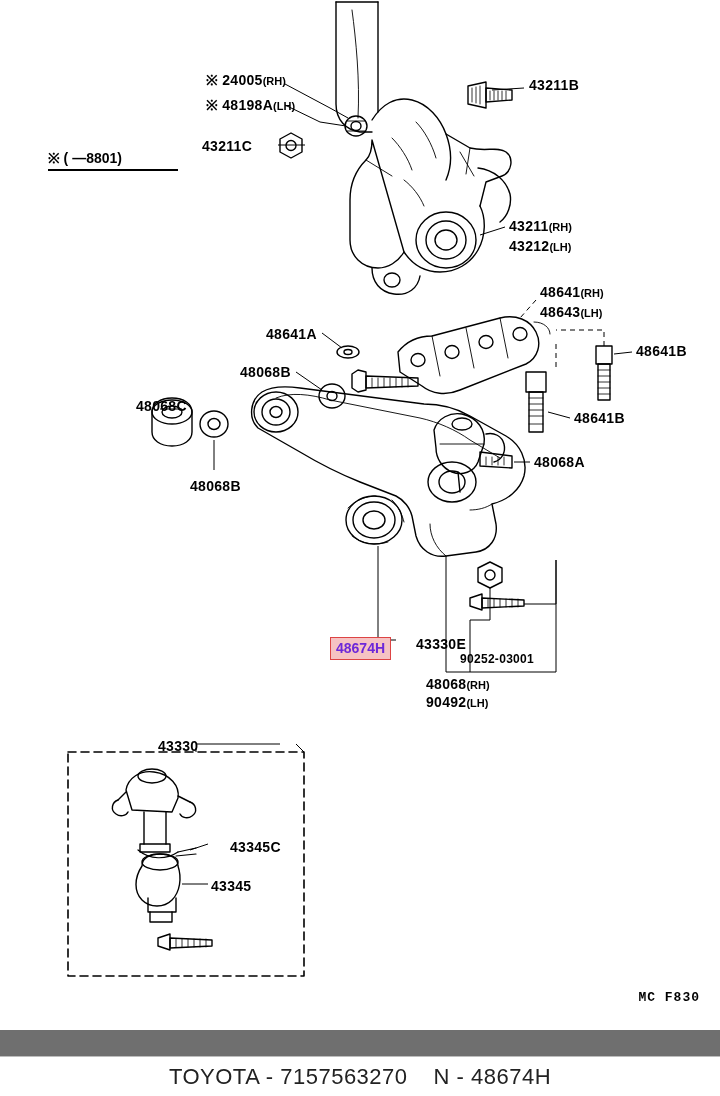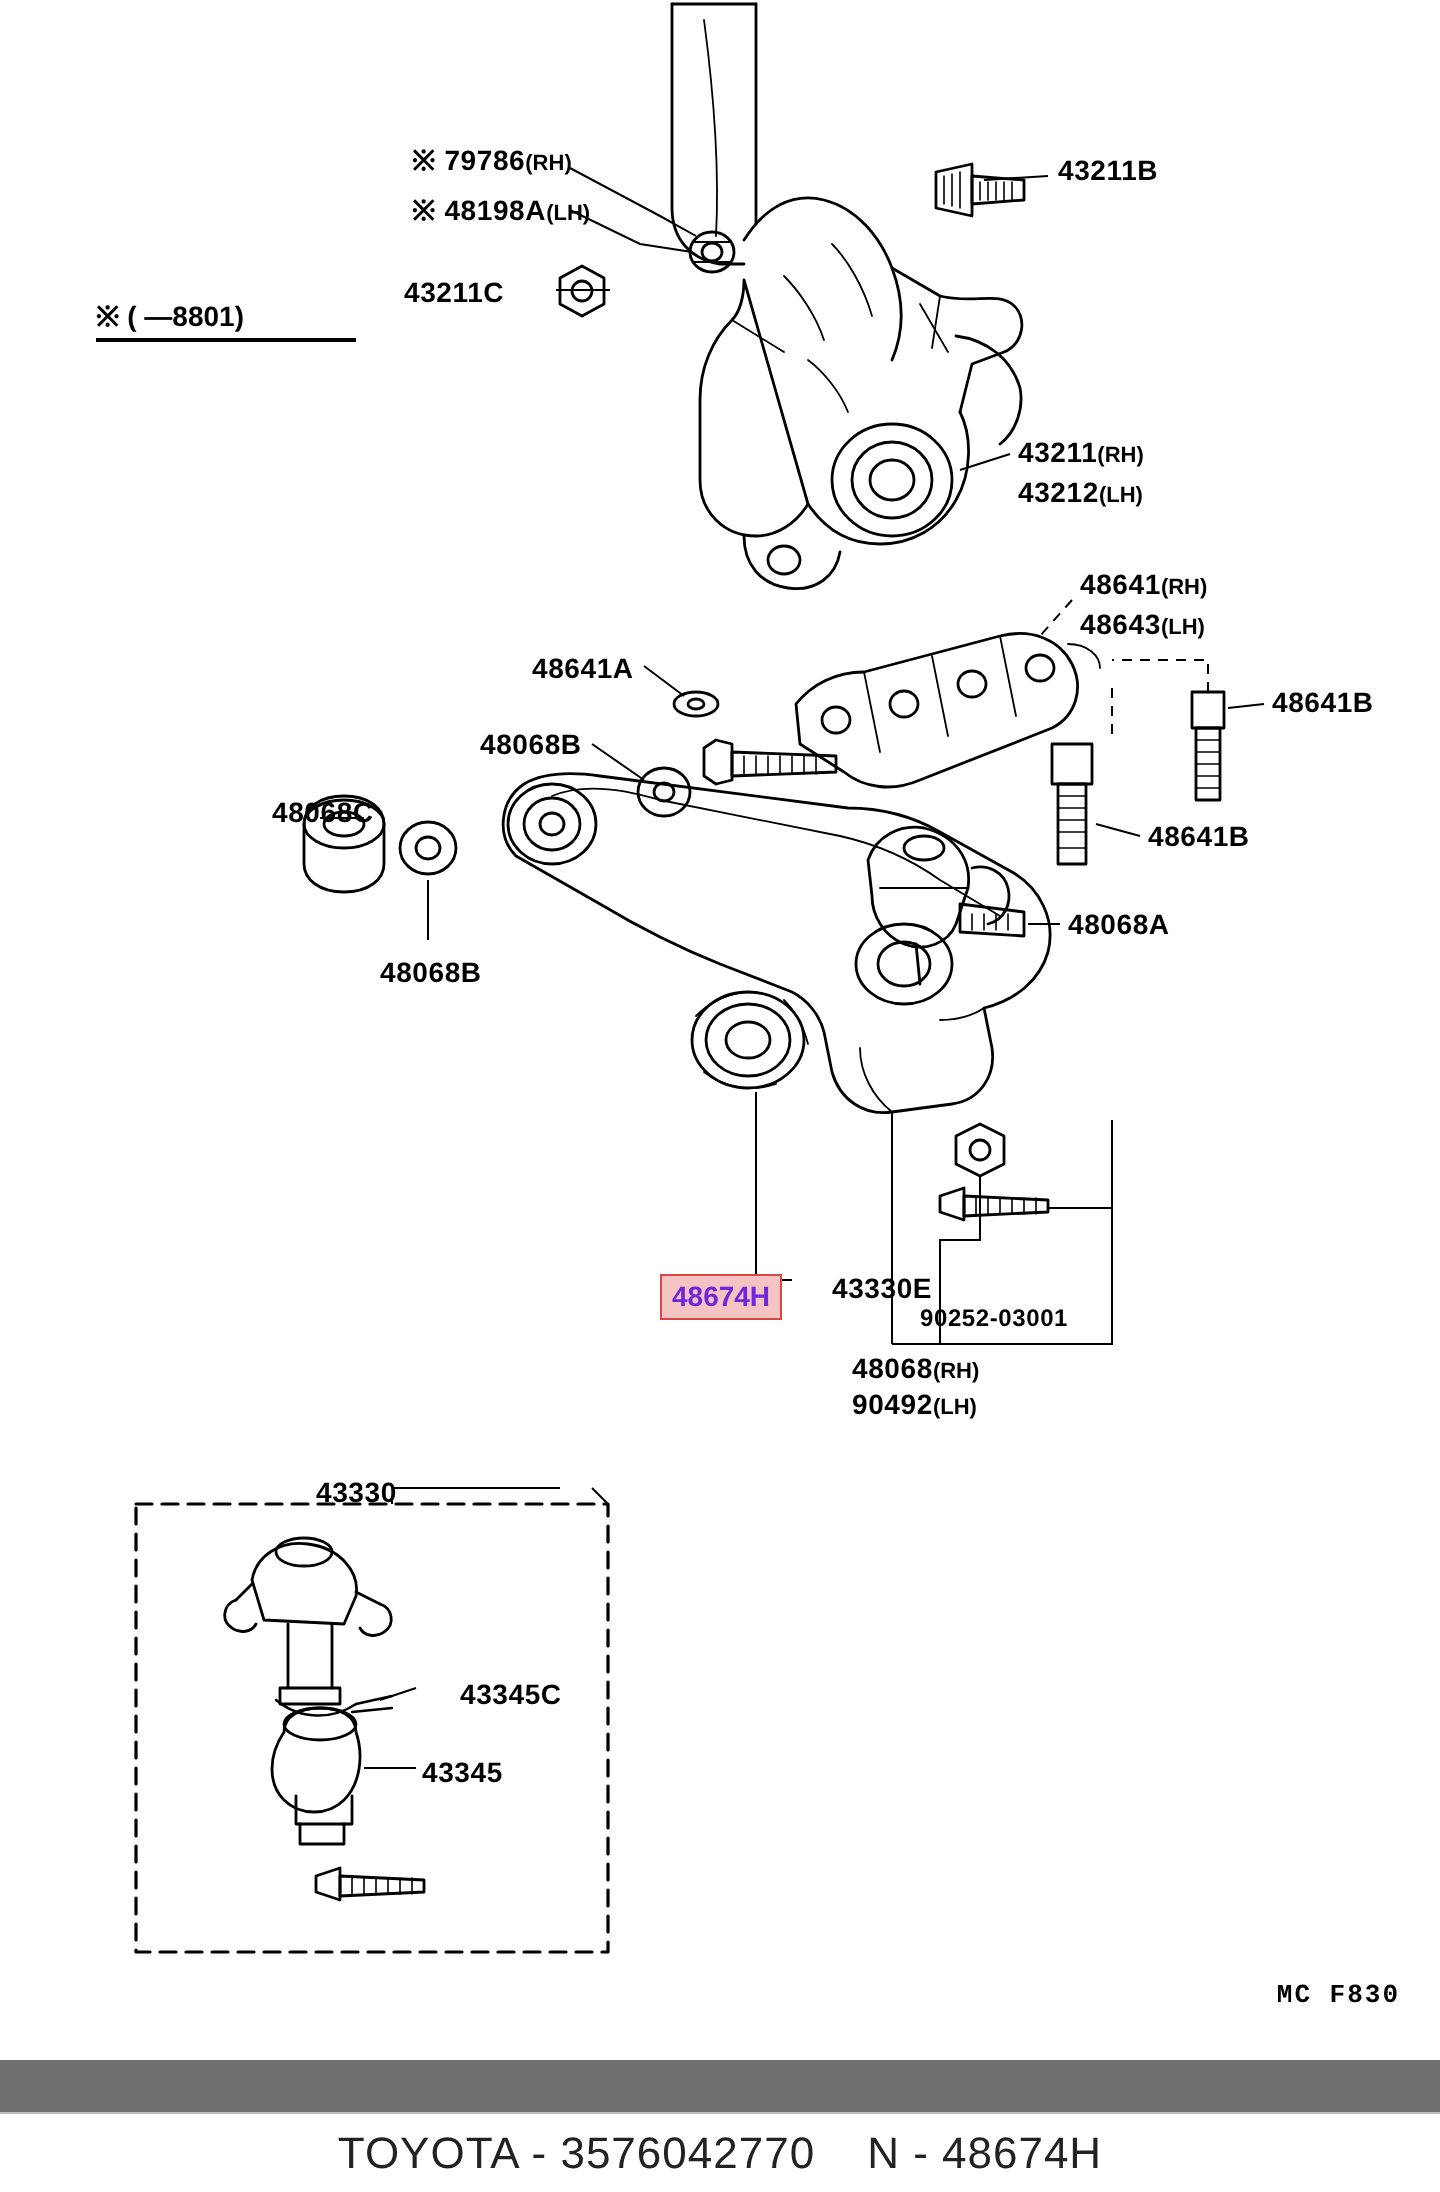--- a/index.html
+++ b/index.html
@@ -287,21 +287,21 @@
     </g>
   </svg>
 
   <div class="asterisk-note">
     <span>※ (</span>
     <span>—8801)</span>
     <div style="border-bottom:2px solid #000;width:130px;margin-top:2px;"></div>
   </div>
 
   <div class="lbl" style="left:206px;top:70px;">
-    <span>※ 79786</span><span class="sub">(RH)</span>
+    <span>※ 24005</span><span class="sub">(RH)</span>
   </div>
   <div class="lbl" style="left:206px;top:95px;">
     <span>※ 48198A</span><span class="sub">(LH)</span>
   </div>
   <div class="lbl" style="left:202px;top:138px;">
     <span>43211C</span>
   </div>
   <div class="lbl" style="left:529px;top:77px;">
     <span>43211B</span>
   </div>
@@ -366,17 +366,17 @@
 
   <div class="mccode">MC F830</div>
 </div>
 
 <div class="footer">
   <div class="footer-bar"></div>
   <div class="footer-body">
     <span class="footer-text">
       <span>TOYOTA</span>
       <span> - </span>
-      <span>3576042770</span>
+      <span>7157563270</span>
     </span>
     <span class="footer-text">N - 48674H</span>
   </div>
 </div>
 
 </body></html>

